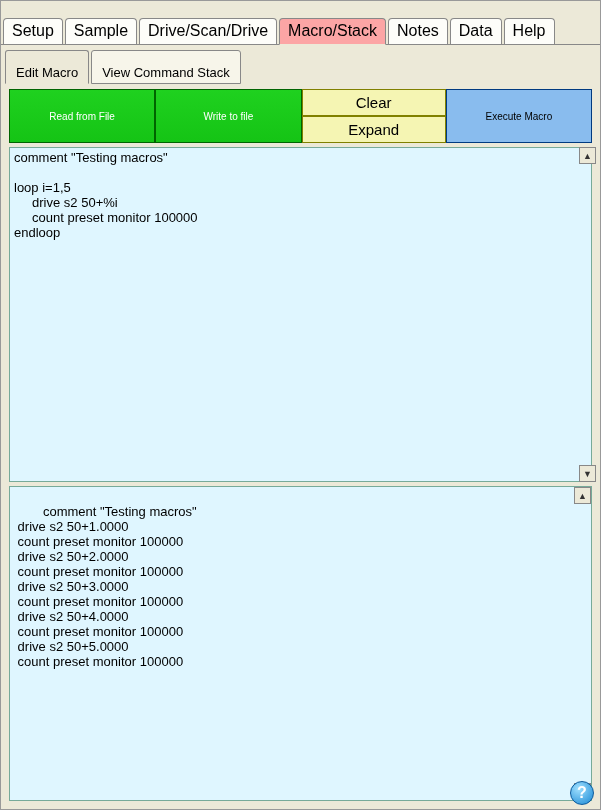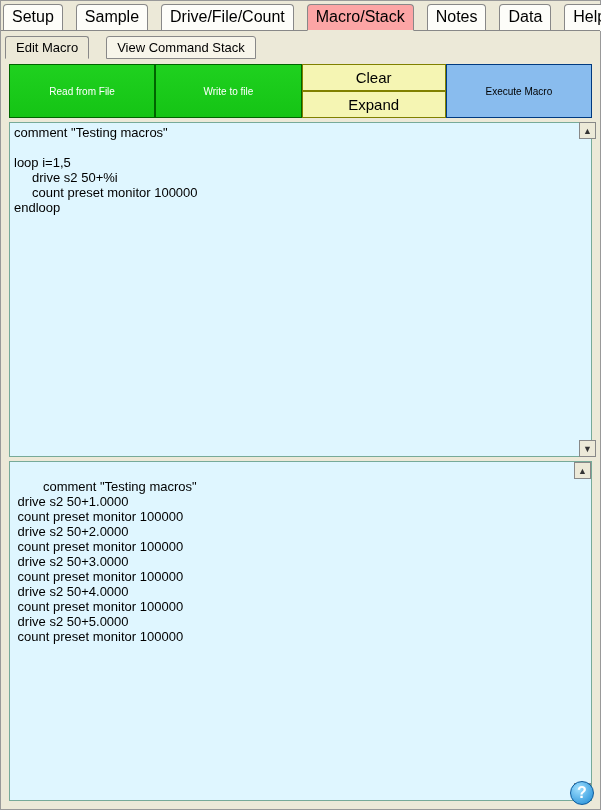--- a/index.html
+++ b/index.html
@@ -15,22 +15,22 @@
   .window {
     width: 601px;
     height: 810px;
     background: #ece9d8;
     display: flex;
     flex-direction: column;
     border: 1px solid #999;
   }
   .main-tabs {
     display: flex;
-    gap: 13px;
-    padding: 2px 2px 0 2px;
+    gap: 2px;
+    padding: 16px 2px 0 2px;
     font-size: 16px;
   }
   .main-tab {
     border: 1px solid #888;
     border-bottom: none;
     border-radius: 4px 4px 0 0;
     background: #fdfdf9;
     padding: 3px 8px 4px 8px;
     color: #000;
     cursor: pointer;
@@ -52,22 +52,22 @@
   }
   .sub-tabs {
     display: flex;
     font-size: 13px;
     margin-bottom: 6px;
   }
   .sub-tab {
     border: 1px solid #888;
     border-radius: 3px 3px 0 0;
     background: #f7f5ea;
-    padding: 3px 10px 3px 10px;
-    margin-right: 17px;
+    padding: 14px 10px 3px 10px;
+    margin-right: 2px;
     cursor: pointer;
     position: relative;
     top: 1px;
   }
   .sub-tab.active {
     background: #ece9d8;
     border-bottom: 1px solid #ece9d8;
     z-index: 2;
   }
   .toolbar {
@@ -180,21 +180,21 @@
     flex-direction: column;
   }
 </style>
 </head>
 <body>
 
 <div class="window">
   <div class="main-tabs">
     <div class="main-tab">Setup</div>
     <div class="main-tab">Sample</div>
-    <div class="main-tab">Drive/File/Count</div>
+    <div class="main-tab">Drive/Scan/Drive</div>
     <div class="main-tab active">Macro/Stack</div>
     <div class="main-tab">Notes</div>
     <div class="main-tab">Data</div>
     <div class="main-tab">Help</div>
   </div>
 
   <div class="tab-panel">
     <div class="sub-tabs">
       <div class="sub-tab active">Edit Macro</div>
       <div class="sub-tab">View Command Stack</div>

